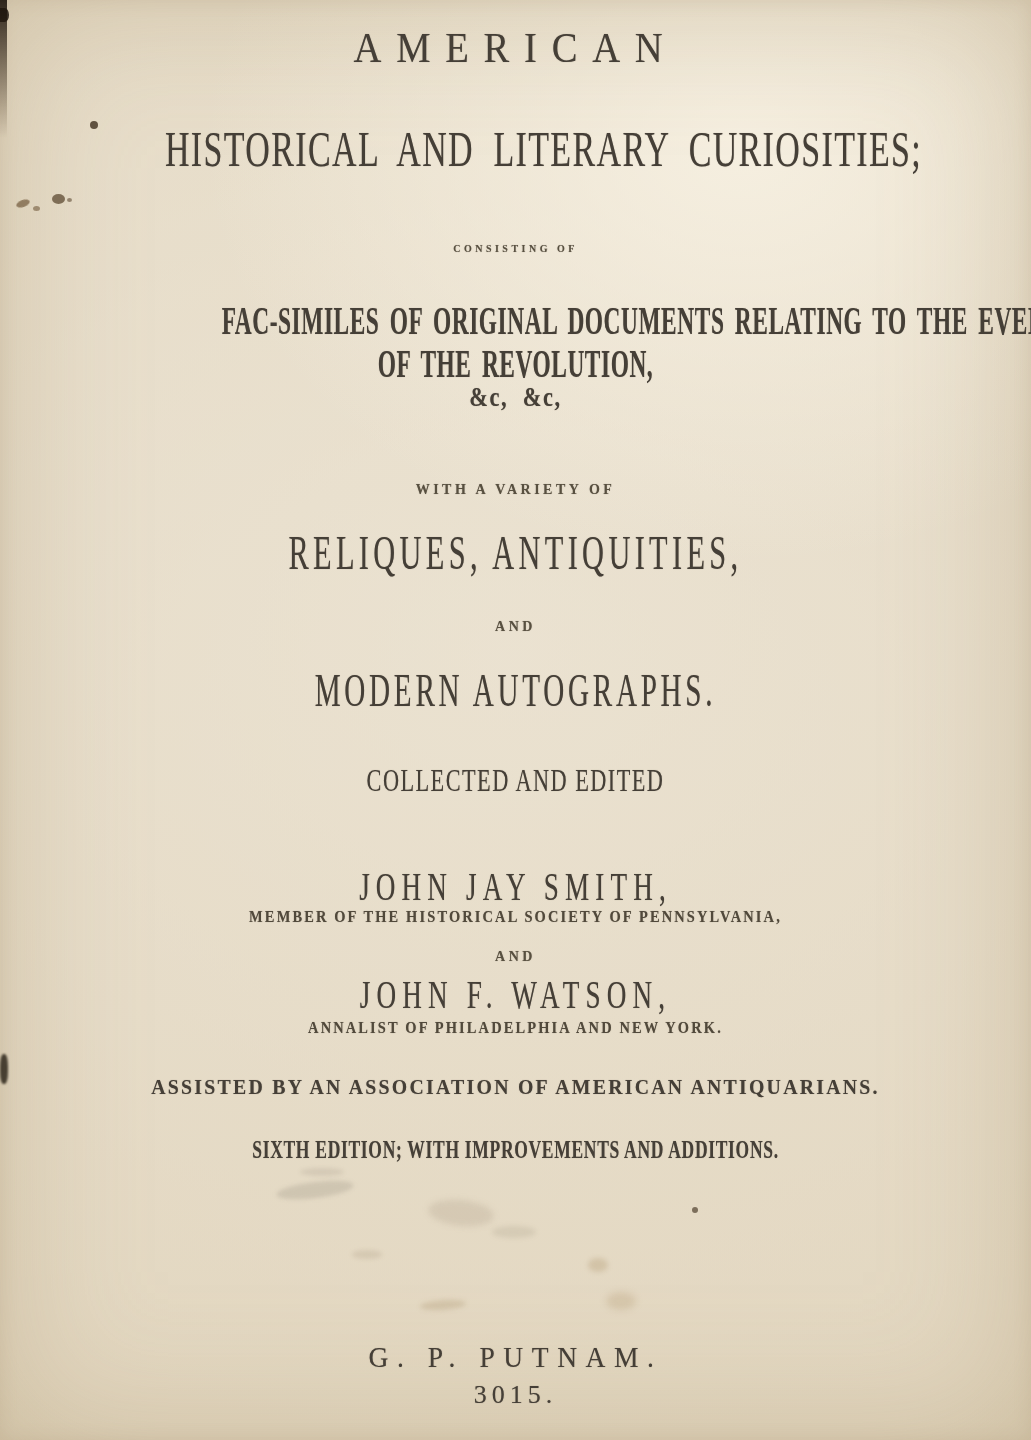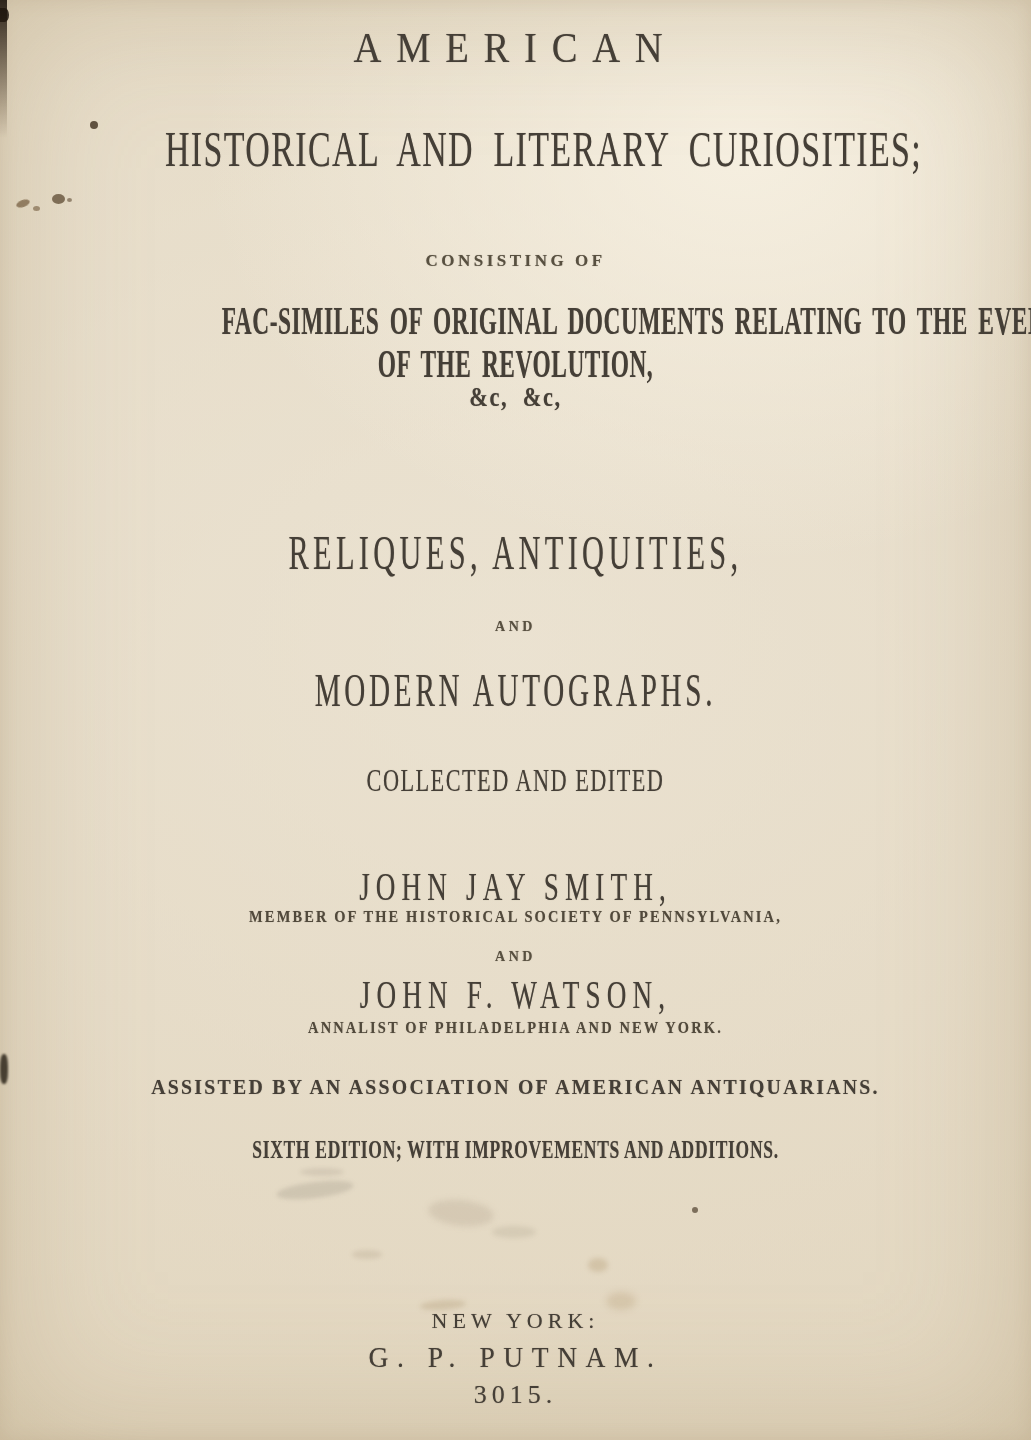--- a/index.html
+++ b/index.html
@@ -19,21 +19,21 @@
     position:absolute;left:0;right:0;
     text-align:center;white-space:nowrap;
     color:var(--ink,#453f37);
     line-height:1;
     transform-origin:50% 0;
     text-shadow:0 0 1px rgba(72,62,50,.45);
   }
   .small-caps{color:var(--ink-light,#585040);font-weight:bold;}
   .l-american   {top:27px;  font-size:42px; letter-spacing:16px; transform:scaleX(.92);}
   .l-title      {top:124px; font-size:50px; letter-spacing:2px; word-spacing:14px; transform:scaleX(.68);}
-  .l-consisting {top:252px; font-size:17px; letter-spacing:3.5px;}
+  .l-consisting {top:244px; font-size:10px; letter-spacing:3.5px;}
   .l-fac        {top:300px; font-size:41px; font-weight:bold; letter-spacing:1px; word-spacing:7px; transform:scaleX(.57);}
   .l-rev        {top:343px; font-size:41px; font-weight:bold; letter-spacing:1px; word-spacing:7px; transform:scaleX(.57);}
   .l-etc        {top:383px; font-size:28px; font-weight:bold; letter-spacing:2px; word-spacing:9px; transform:scaleX(.8);}
   .l-variety    {top:483px; font-size:14px; letter-spacing:3.5px;}
   .l-reliques   {top:528px; font-size:49px; letter-spacing:7px; transform:scaleX(.62);}
   .l-and1       {top:620px; font-size:14px; letter-spacing:3.5px;}
   .l-autographs {top:667px; font-size:47px; letter-spacing:6px; transform:scaleX(.62);}
   .l-collected  {top:765px; font-size:31px; letter-spacing:2px; transform:scaleX(.72);}
   .l-by         {top:839px; font-size:14px; letter-spacing:3px;}
   .l-smith      {top:867px; font-size:40px; letter-spacing:9px; transform:scaleX(.68);}
@@ -74,32 +74,32 @@
 <body>
 
 <div class="page">
 
   <div class="line l-american">AMERICAN</div>
   <div class="line l-title">HISTORICAL AND LITERARY CURIOSITIES;</div>
   <div class="line l-consisting small-caps">CONSISTING OF</div>
   <div class="line l-fac">FAC-SIMILES OF ORIGINAL DOCUMENTS RELATING TO THE EVENTS</div>
   <div class="line l-rev">OF THE REVOLUTION,</div>
   <div class="line l-etc">&amp;c, &amp;c,</div>
+  <div class="line l-variety small-caps">WITH A VARIETY OF</div>
   <div class="line l-reliques">RELIQUES, ANTIQUITIES,</div>
   <div class="line l-and1 small-caps">AND</div>
   <div class="line l-autographs">MODERN AUTOGRAPHS.</div>
   <div class="line l-collected">COLLECTED AND EDITED</div>
   <div class="line l-smith">JOHN JAY SMITH,</div>
   <div class="line l-member">MEMBER OF THE HISTORICAL SOCIETY OF PENNSYLVANIA,</div>
   <div class="line l-and2 small-caps">AND</div>
   <div class="line l-watson">JOHN F. WATSON,</div>
   <div class="line l-annalist">ANNALIST OF PHILADELPHIA AND NEW YORK.</div>
   <div class="line l-assisted">ASSISTED BY AN ASSOCIATION OF AMERICAN ANTIQUARIANS.</div>
   <div class="line l-edition">SIXTH EDITION; WITH IMPROVEMENTS AND ADDITIONS.</div>
-  <div class="line l-city">NEW YORK:</div>
   <div class="line l-publisher">G. P. PUTNAM.</div>
   <div class="line l-year">3015.</div>
 
   <div class="blemish corner-nub"></div>
   <div class="blemish edge-top-left"></div>
   <div class="blemish edge-left-low"></div>
   <div class="blemish spk spk-a"></div>
   <div class="blemish spk-b"></div>
   <div class="blemish spk-c"></div>
   <div class="blemish spk-d"></div>

